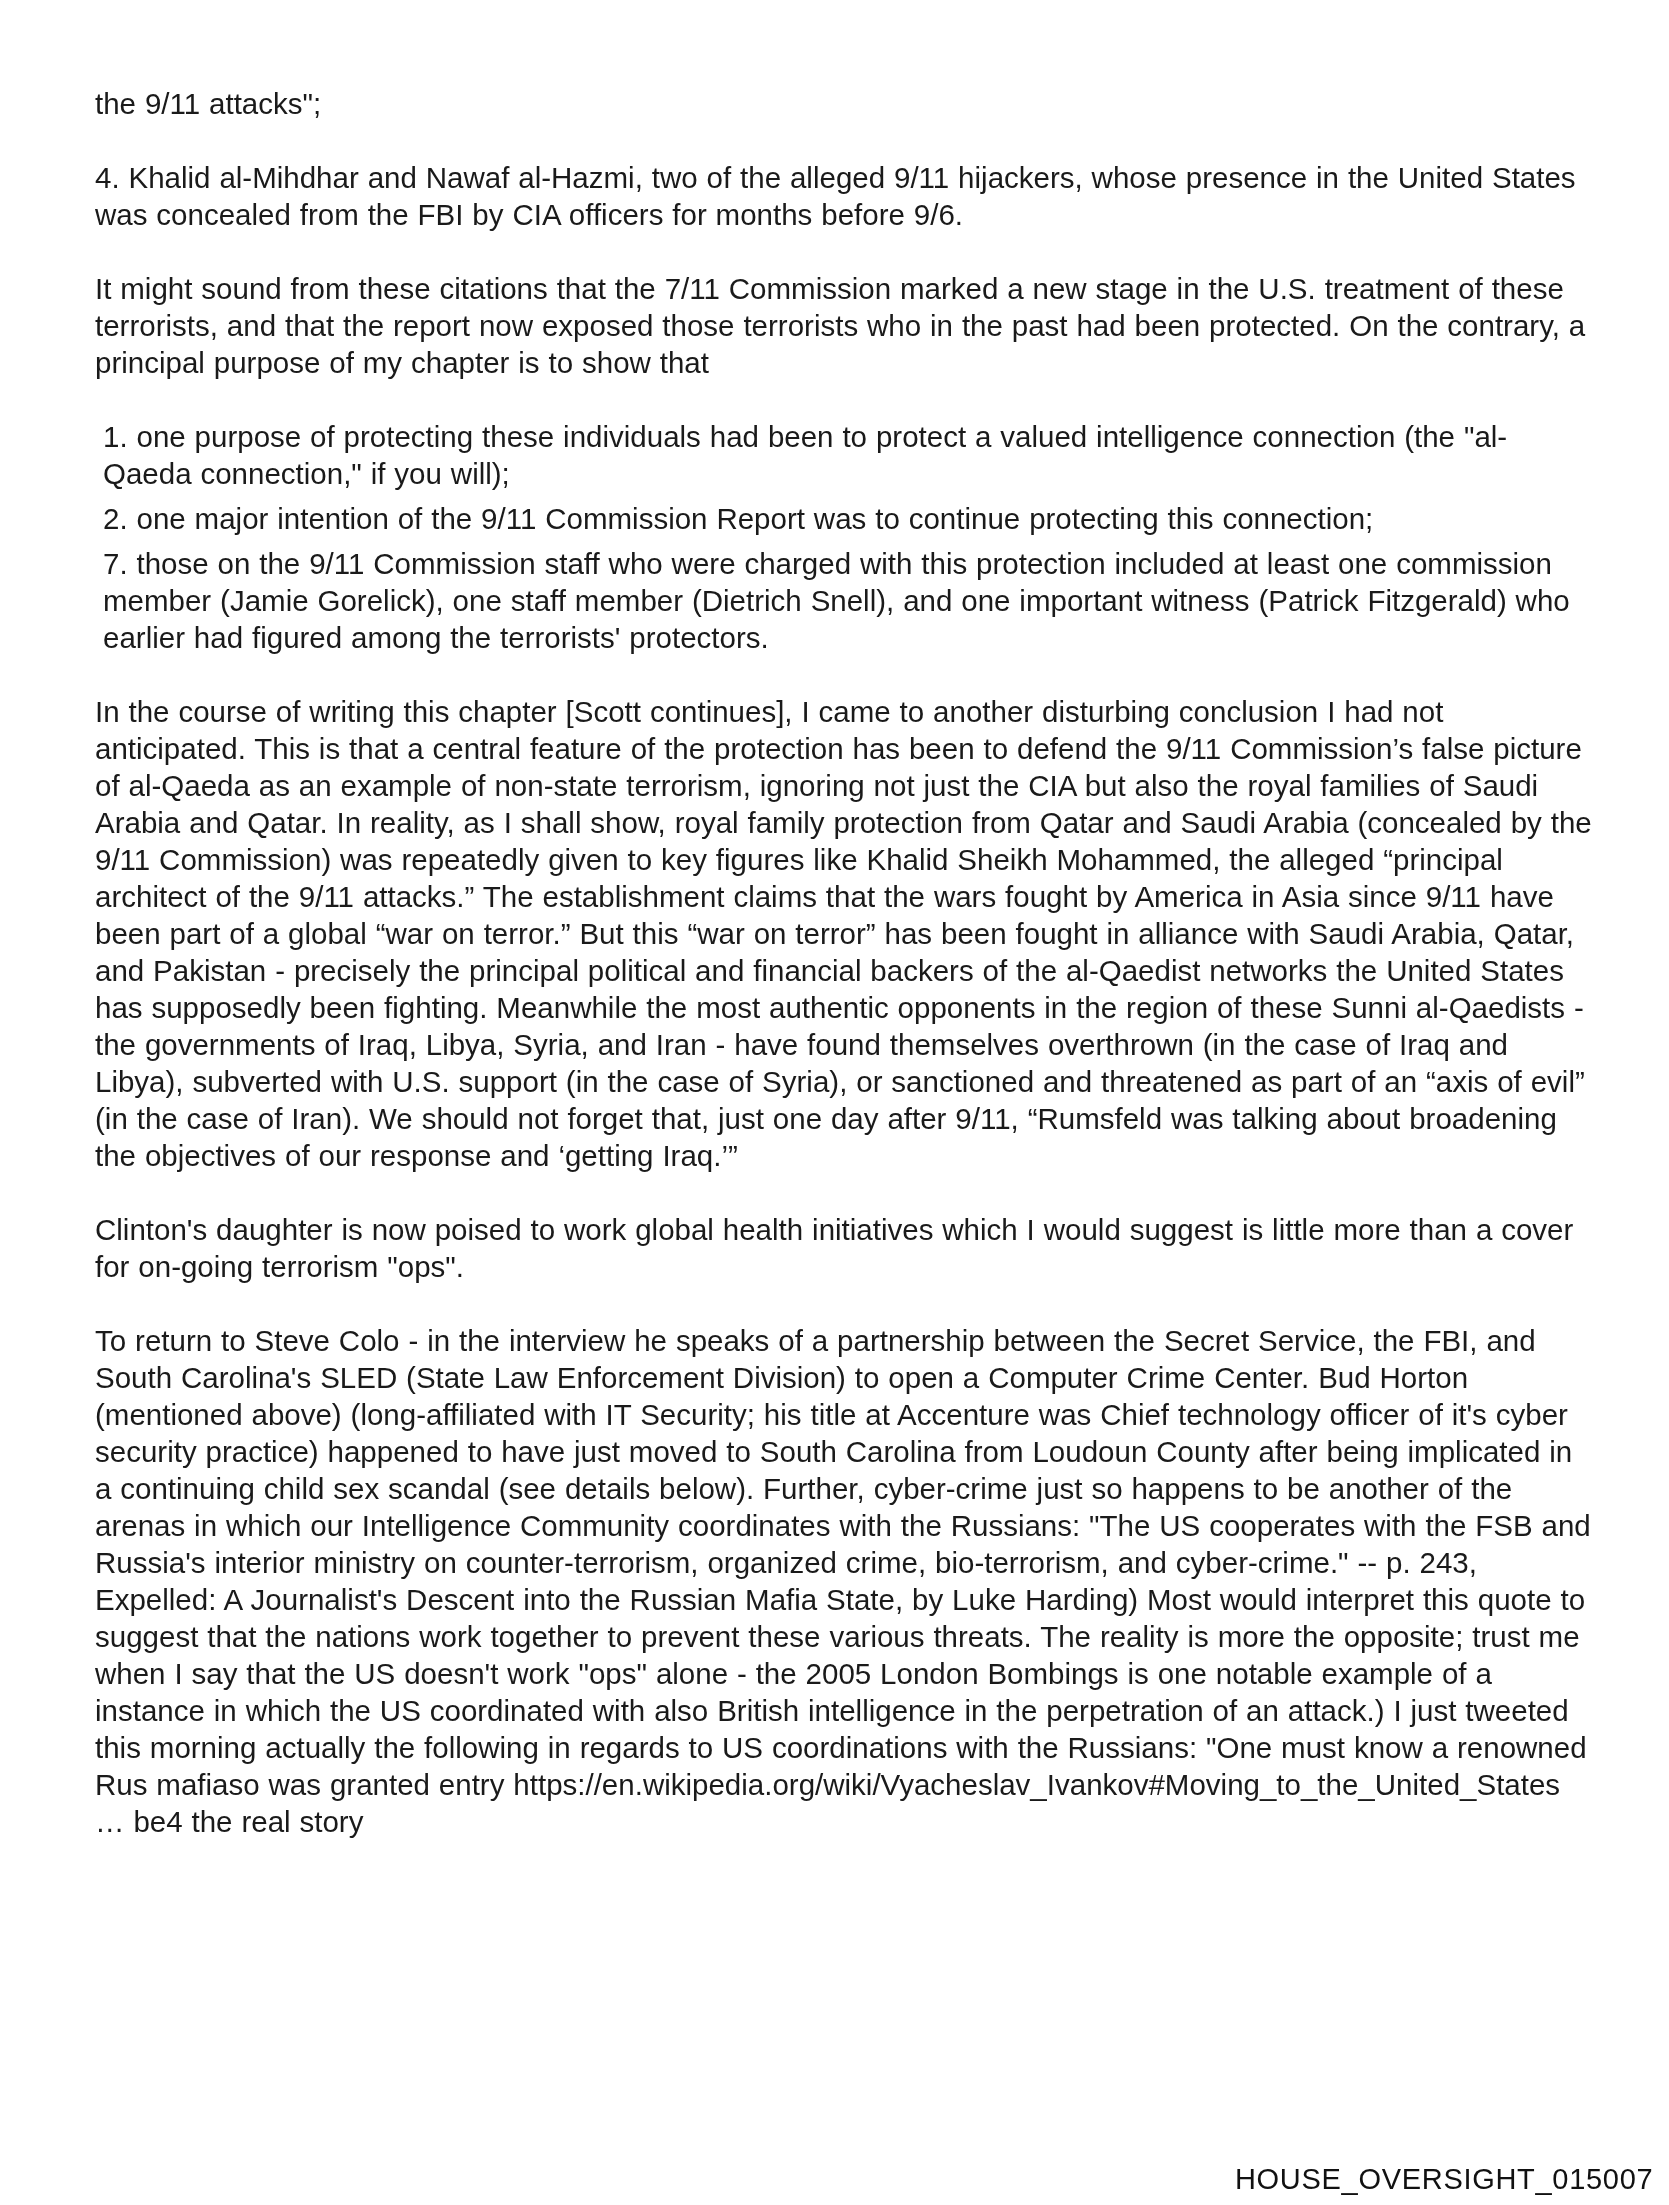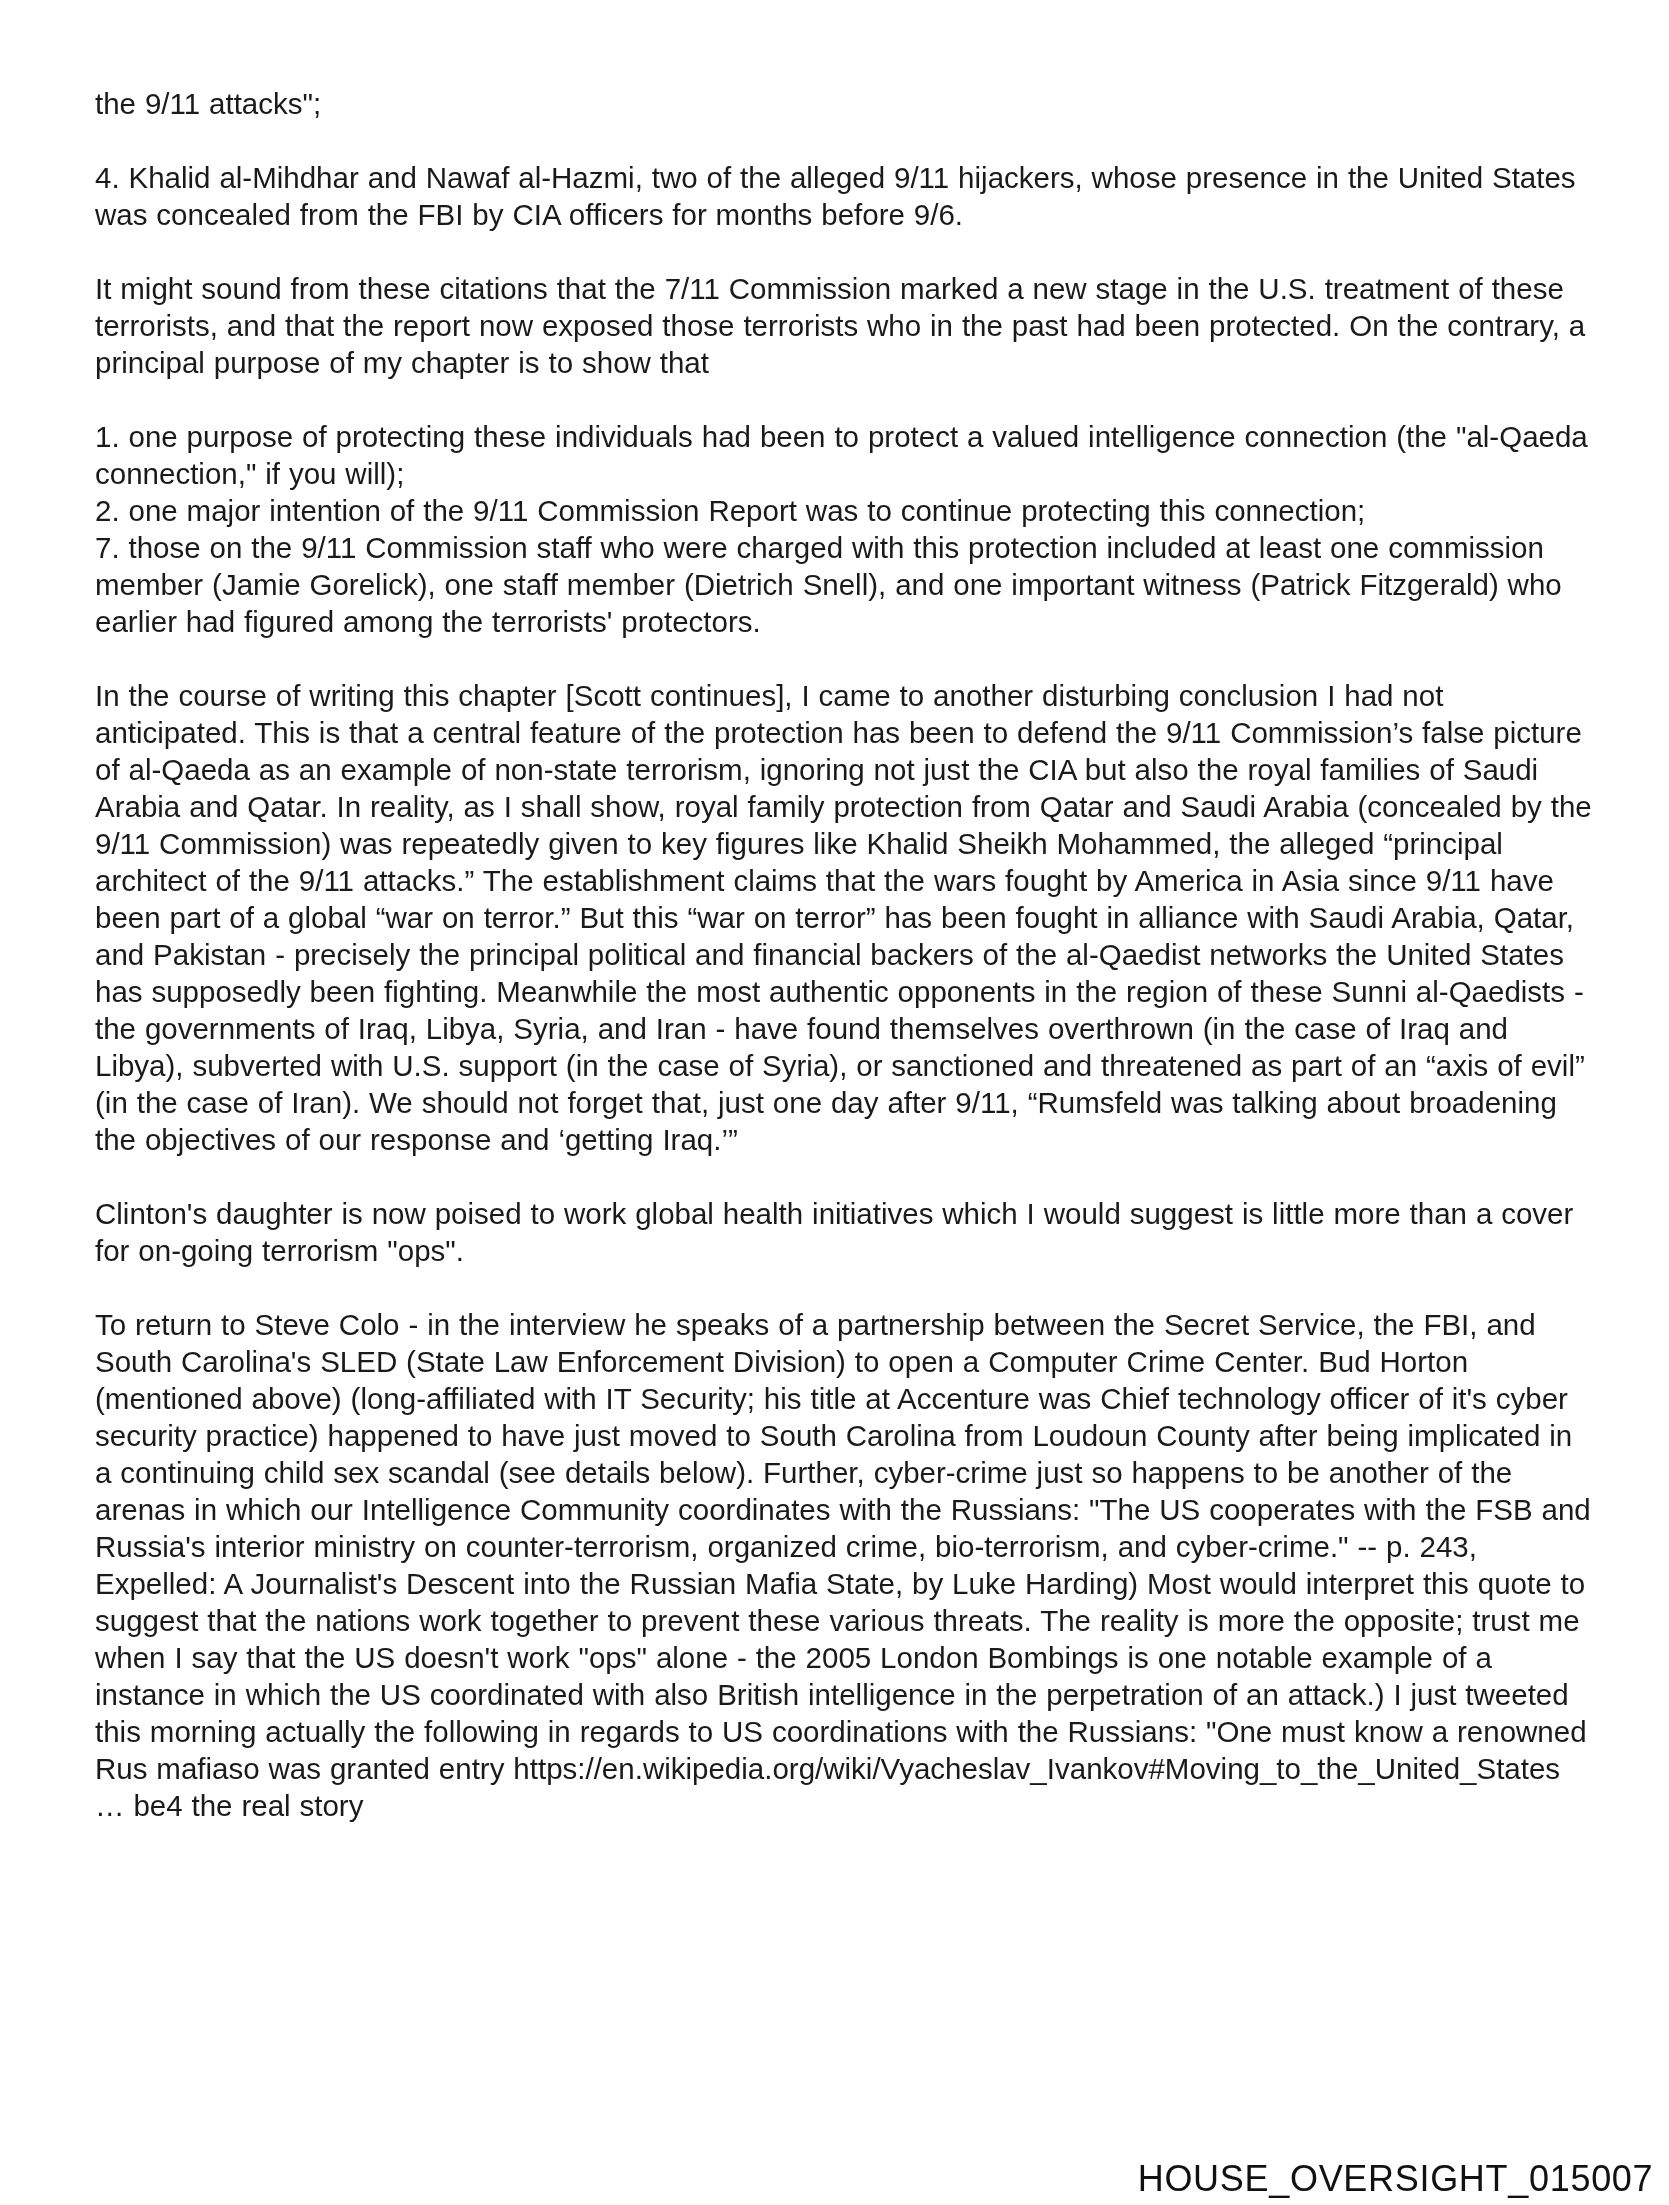--- a/index.html
+++ b/index.html
@@ -28,27 +28,27 @@
     line-height: 37px;
     max-width: 1506px;
     letter-spacing: 0px;
     word-spacing: 0.7px;
     white-space: pre-wrap;
   }
   .list-block {
     margin: 0 0 37px 0;
   }
   .list-block .para {
-    margin: 0;
+    margin: 8px;
   }
   .bates {
     position: absolute;
     right: 15.7px;
     bottom: 9.2px;
-    font-size: 36px;
+    font-size: 29px;
     line-height: 34px;
     color: #111111;
     letter-spacing: 0.7px;
   }
 </style>
 </head>
 <body>
 
 <div class="page">
 

